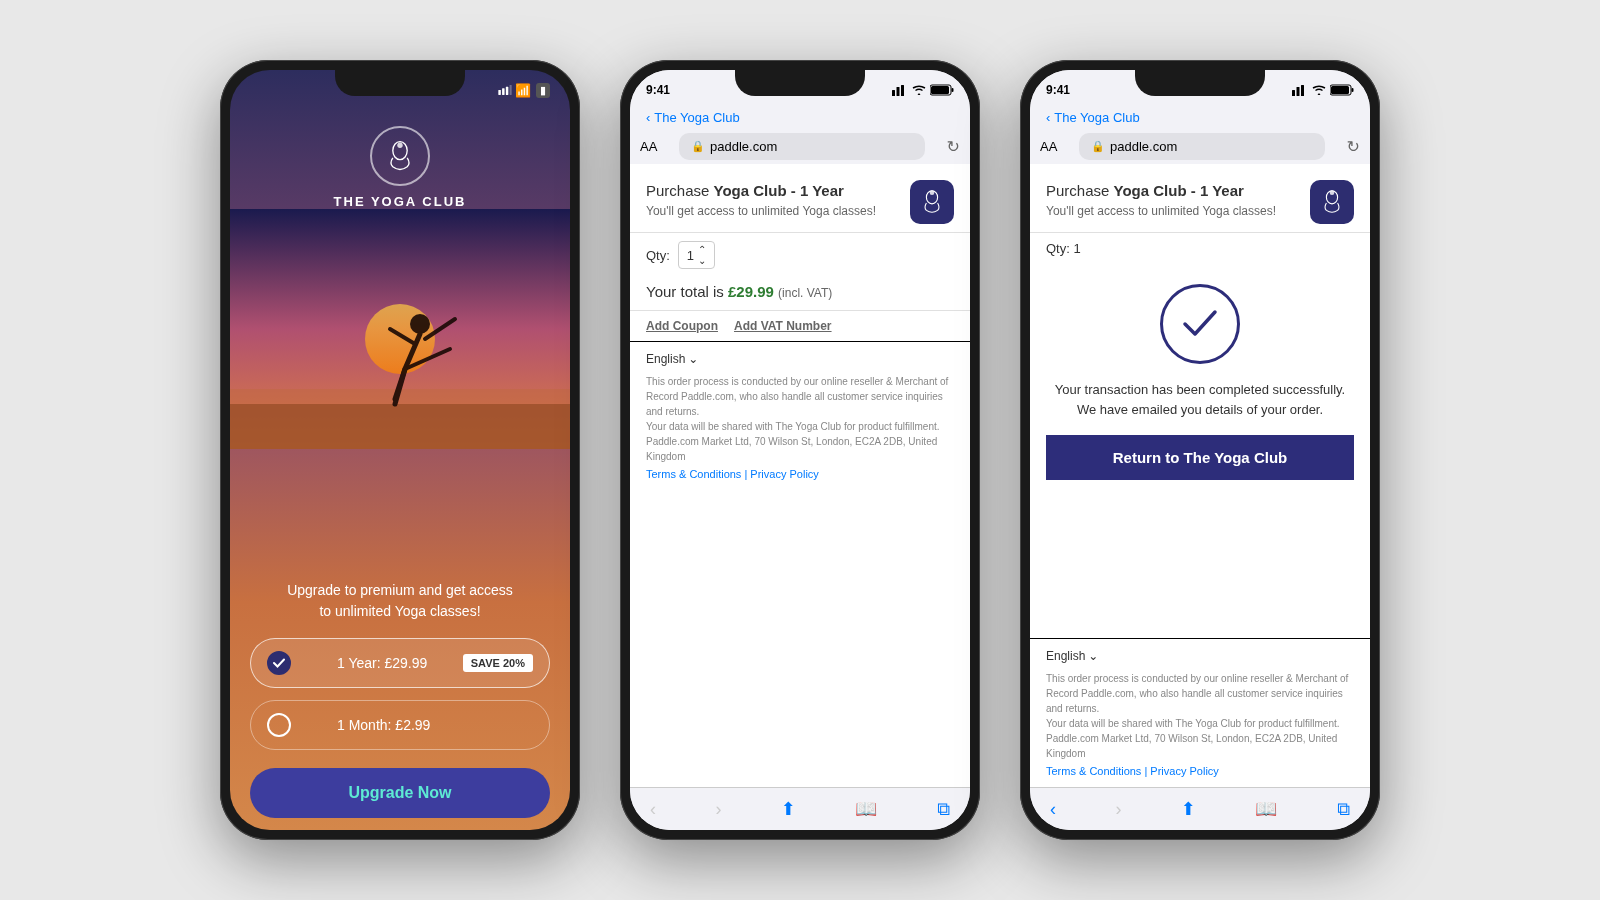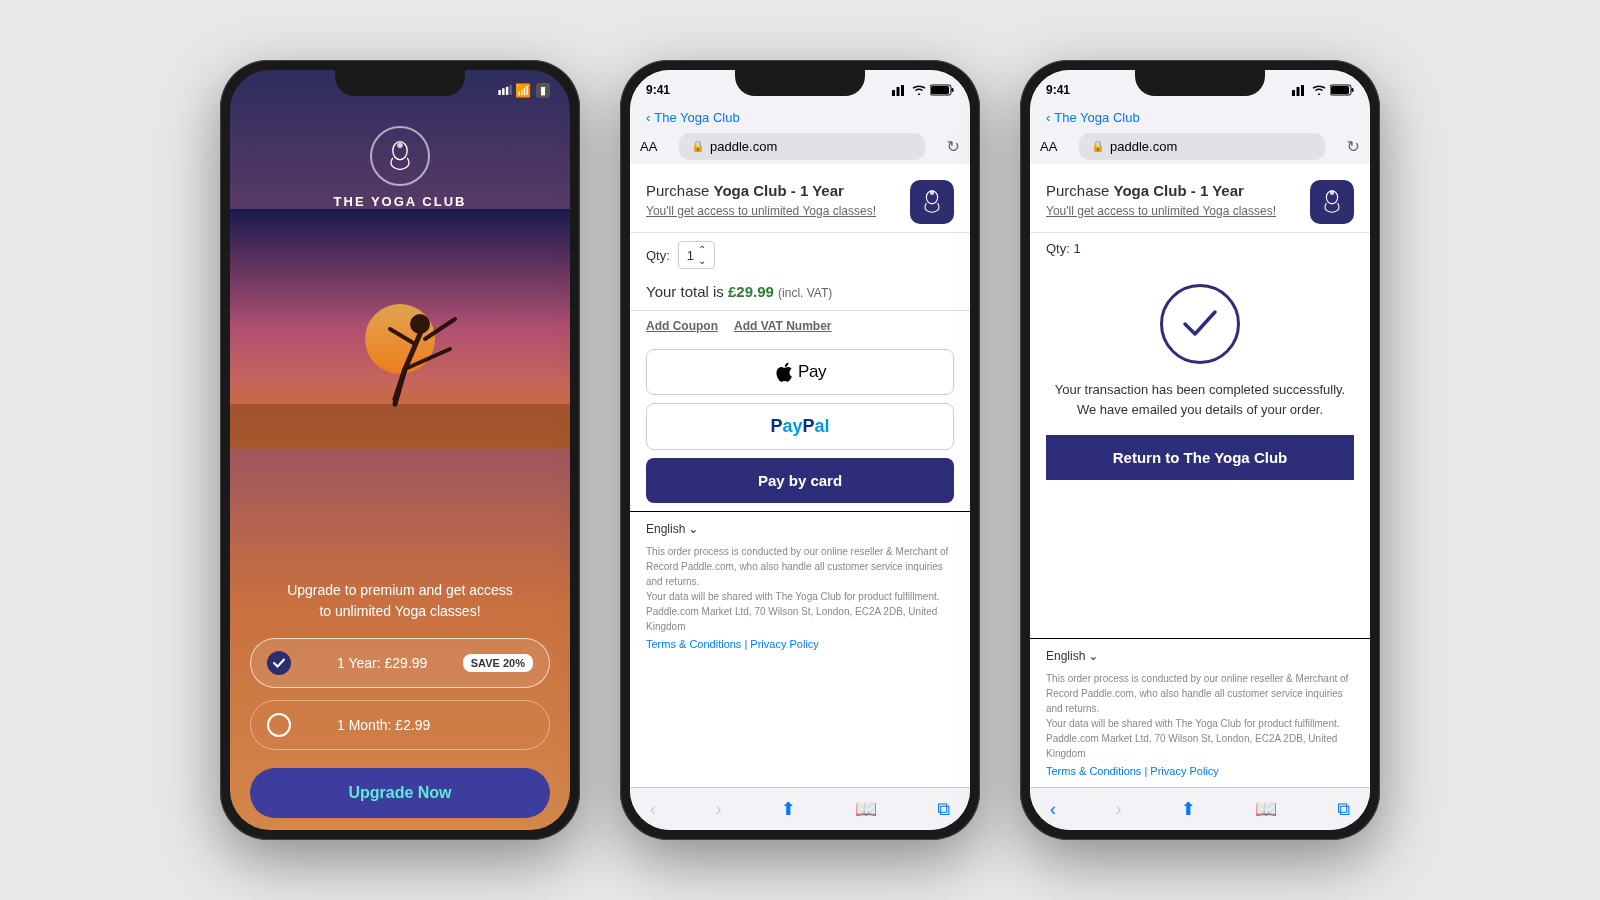--- a/index.html
+++ b/index.html
@@ -162,21 +162,21 @@
     }
 
     .plan-label { flex: 1; margin-left: 36px; }
 
     .save-badge {
       background: white;
       color: #333;
       font-size: 11px;
       font-weight: 600;
       padding: 3px 8px;
-      border-radius: 8px;
+      border-radius: 3px;
     }
 
     .upgrade-button {
       width: calc(100% - 40px);
       margin: 12px 20px;
       background: #3d3d9e;
       color: #5eead4;
       border: none;
       border-radius: 25px;
       padding: 16px;
@@ -288,21 +288,20 @@
     }
 
     .paddle-title strong {
       font-weight: 700;
     }
 
     .paddle-subtitle {
       font-size: 12px;
       color: #666;
       margin-top: 3px;
-      text-decoration: underline;
     }
 
     .yoga-badge {
       width: 44px;
       height: 44px;
       background: #2d2d70;
       border-radius: 10px;
       display: flex;
       align-items: center;
       justify-content: center;
@@ -667,35 +666,20 @@
             <span>Your total is </span>
             <span class="total-price">£29.99</span>
             <span class="total-vat">(incl. VAT)</span>
           </div>
 
           <div class="coupon-row">
             <span class="coupon-link">Add Coupon</span>
             <span class="coupon-link">Add VAT Number</span>
           </div>
 
-          <div class="payment-buttons">
-            <button class="apple-pay-btn">
-              <svg width="20" height="20" viewBox="0 0 20 20" fill="none" style="margin-right:4px;">
-                <path d="M15.5 10.5c0-2.5 2-3.7 2.1-3.8-1.1-1.6-2.9-1.8-3.5-1.8-1.5-.1-2.9.9-3.6.9-.8 0-1.9-.9-3.2-.8-1.6.1-3.1.9-4 2.5-1.7 3-.4 7.4 1.2 9.8.8 1.2 1.7 2.5 3 2.5 1.2-.1 1.7-.8 3.1-.8 1.4 0 1.8.8 3 .7 1.3-.1 2.1-1.2 2.9-2.4.9-1.4 1.3-2.7 1.3-2.8-.1 0-2.3-.9-2.3-3.5z" fill="black"></path>
-                <path d="M13.5 3.5c.6-.8 1.1-1.9.9-3-.9.1-1.9.6-2.6 1.4-.6.7-1.1 1.8-.9 2.9 1 .1 2-.5 2.6-1.3z" fill="black"></path>
-              </svg>
-              <span style="font-size:17px;font-weight:500;letter-spacing:-0.5px;"> Pay</span>
-            </button>
-
-            <button class="paypal-btn">
-              <span style="font-size:18px;font-weight:800;color:#003087;">P<span style="color:#009cde">ay</span><span style="color:#003087">P</span><span style="color:#009cde">al</span></span>
-            </button>
-
-            <button class="card-btn">Pay by card</button>
-          </div>
 
           <div class="browser-footer">
             <div class="language-select">
               <span>English</span>
               <span>⌄</span>
             </div>
             <div class="footer-legal">
               <span>This order process is conducted by our online reseller &amp; Merchant of</span>
               <span>Record Paddle.com, who also handle all customer service inquiries</span>
               <span>and returns.</span><br>

